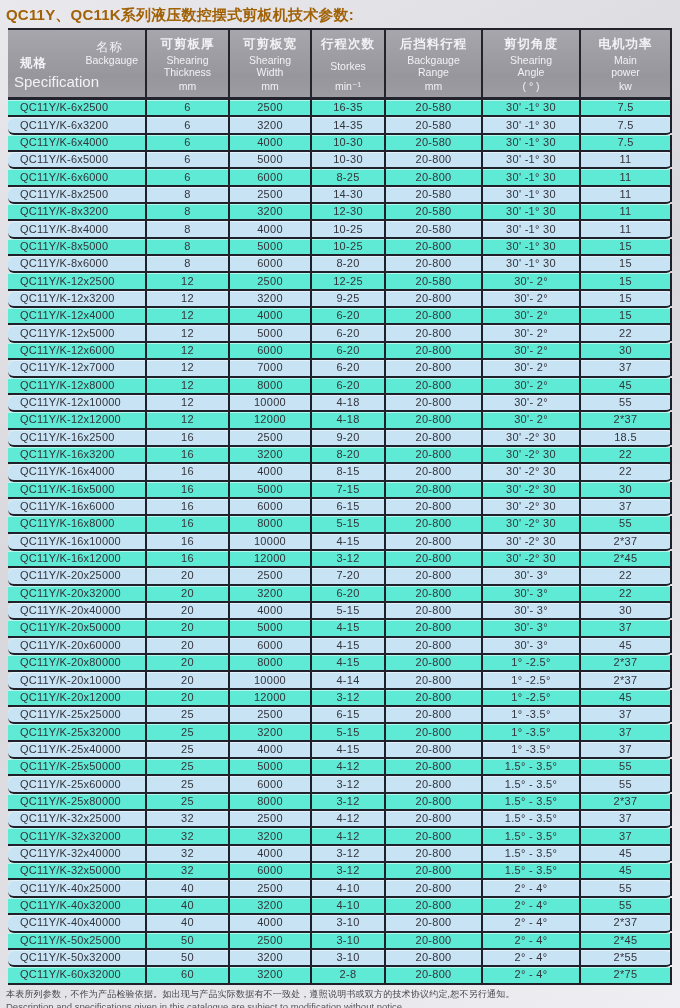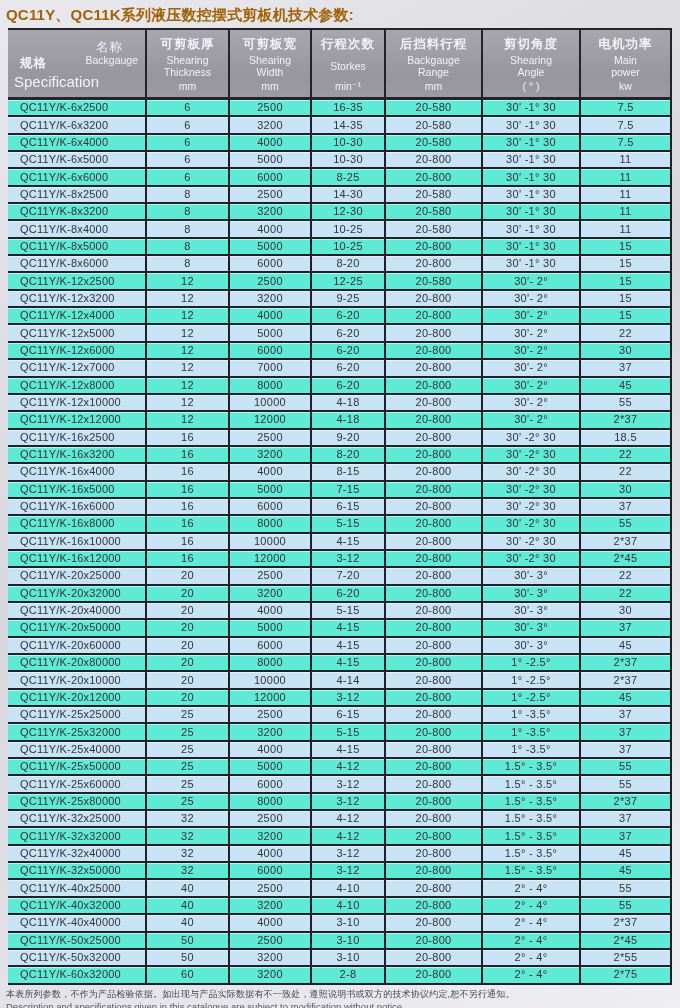--- a/index.html
+++ b/index.html
@@ -46,21 +46,21 @@
   .c5 { flex:0 0 98px;  width:98px; }
   .c6 { flex:0 0 91px;  width:91px; }
   
   .row {
     display:flex; height:17.35px; align-items:stretch;
     border-bottom:2px solid #20202a;
     box-shadow:inset 0 1px 0 rgba(255,255,255,.55);
     font-size:11px; color:#34333b;
   }
   .row.gray { background:#5eead4; }
-  .row.blue { background:#c7e3f4; }
+  .row.blue { background:#c7e3f4;border-radius:6px; }
   .cell {
     display:flex; align-items:center; justify-content:center;
     border-right:2px solid #20202a;
     line-height:1; letter-spacing:.3px;
   }
   .cell.model { justify-content:flex-start; padding-left:12px; letter-spacing:.2px; }
   
   .footnote { margin:3px 0 0 6px; }
   .footnote .zh { font-size:9px;   color:#46454c; letter-spacing:.2px; }
   .footnote .en { font-size:9.5px; color:#57565e; }

